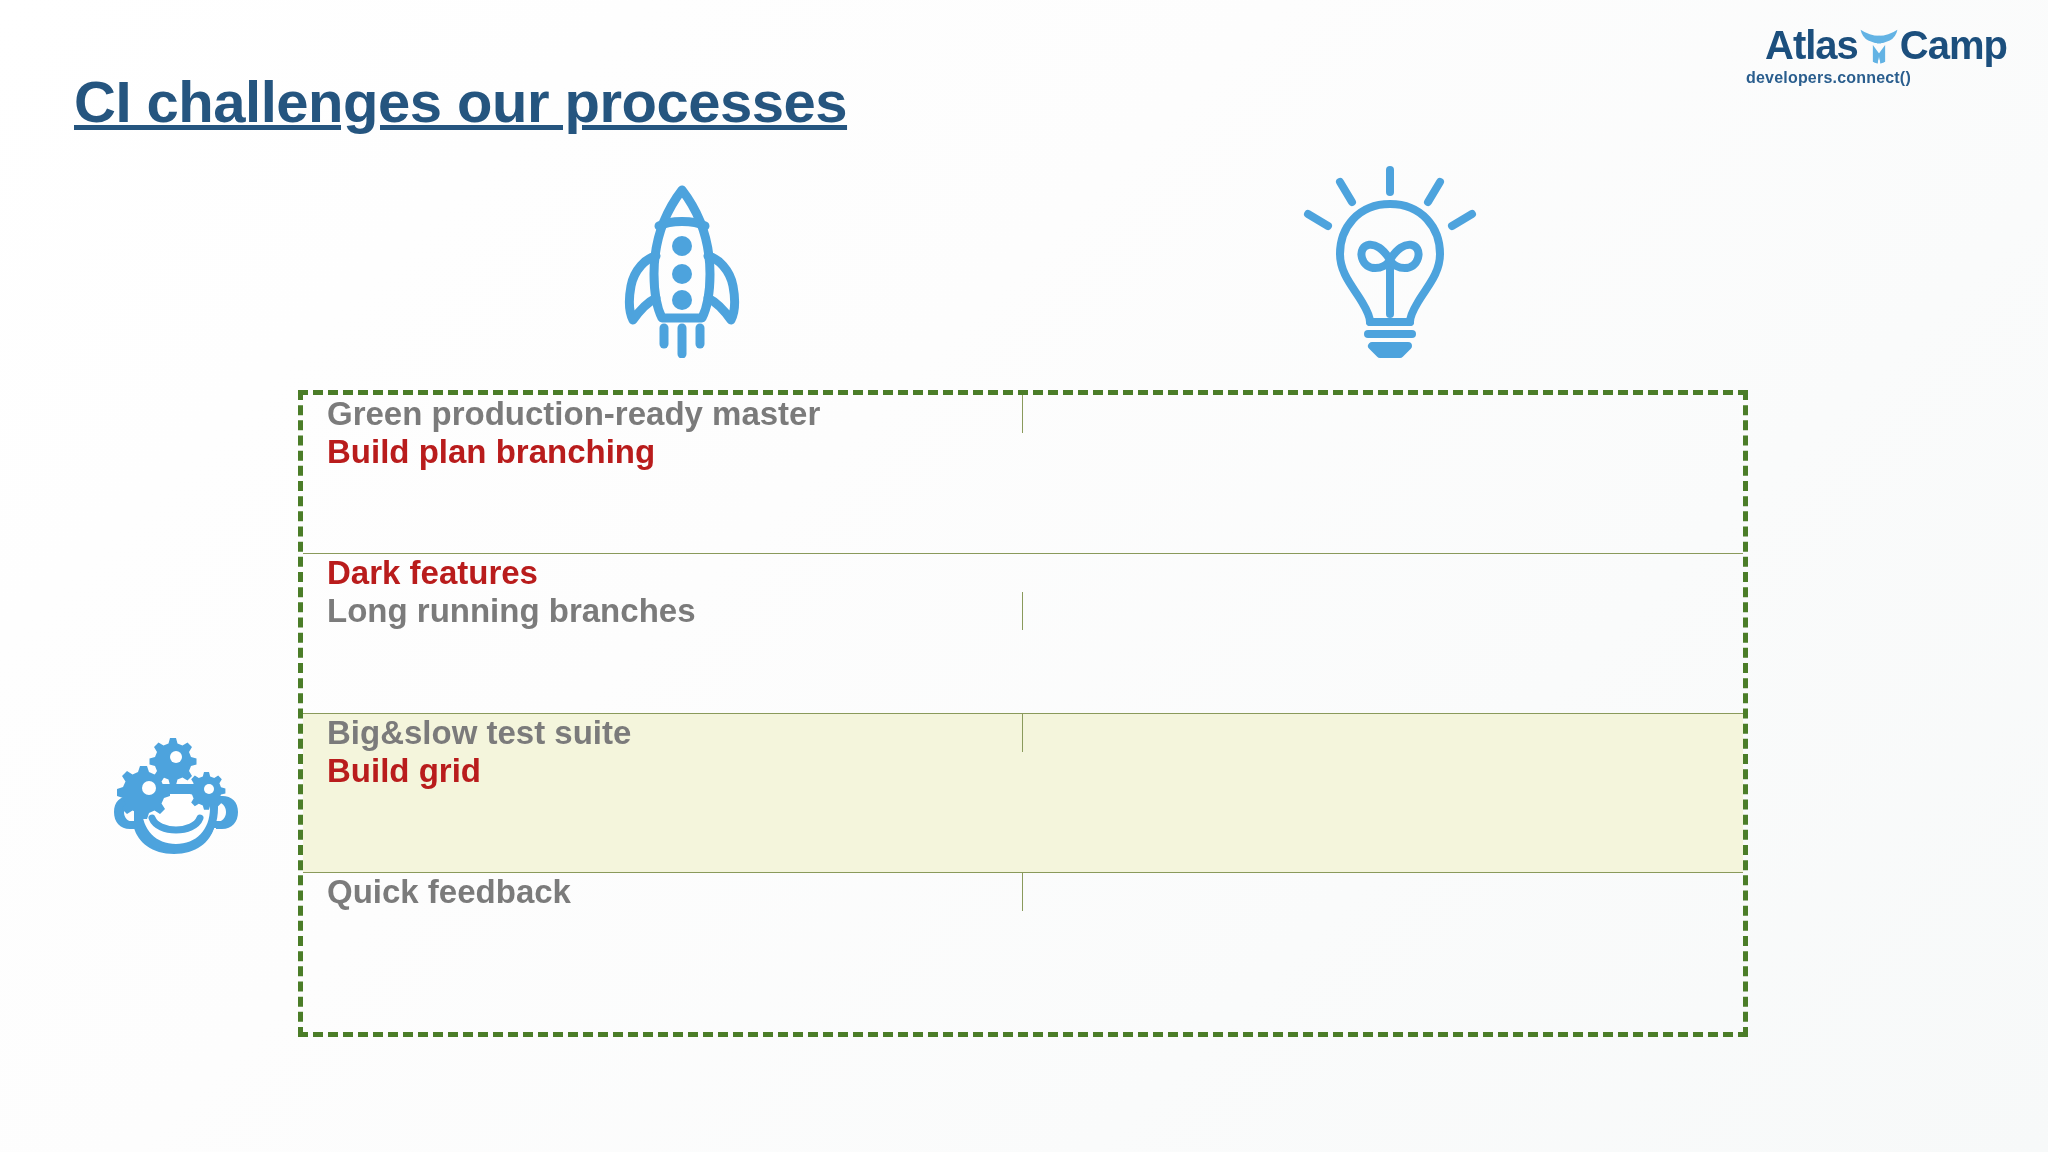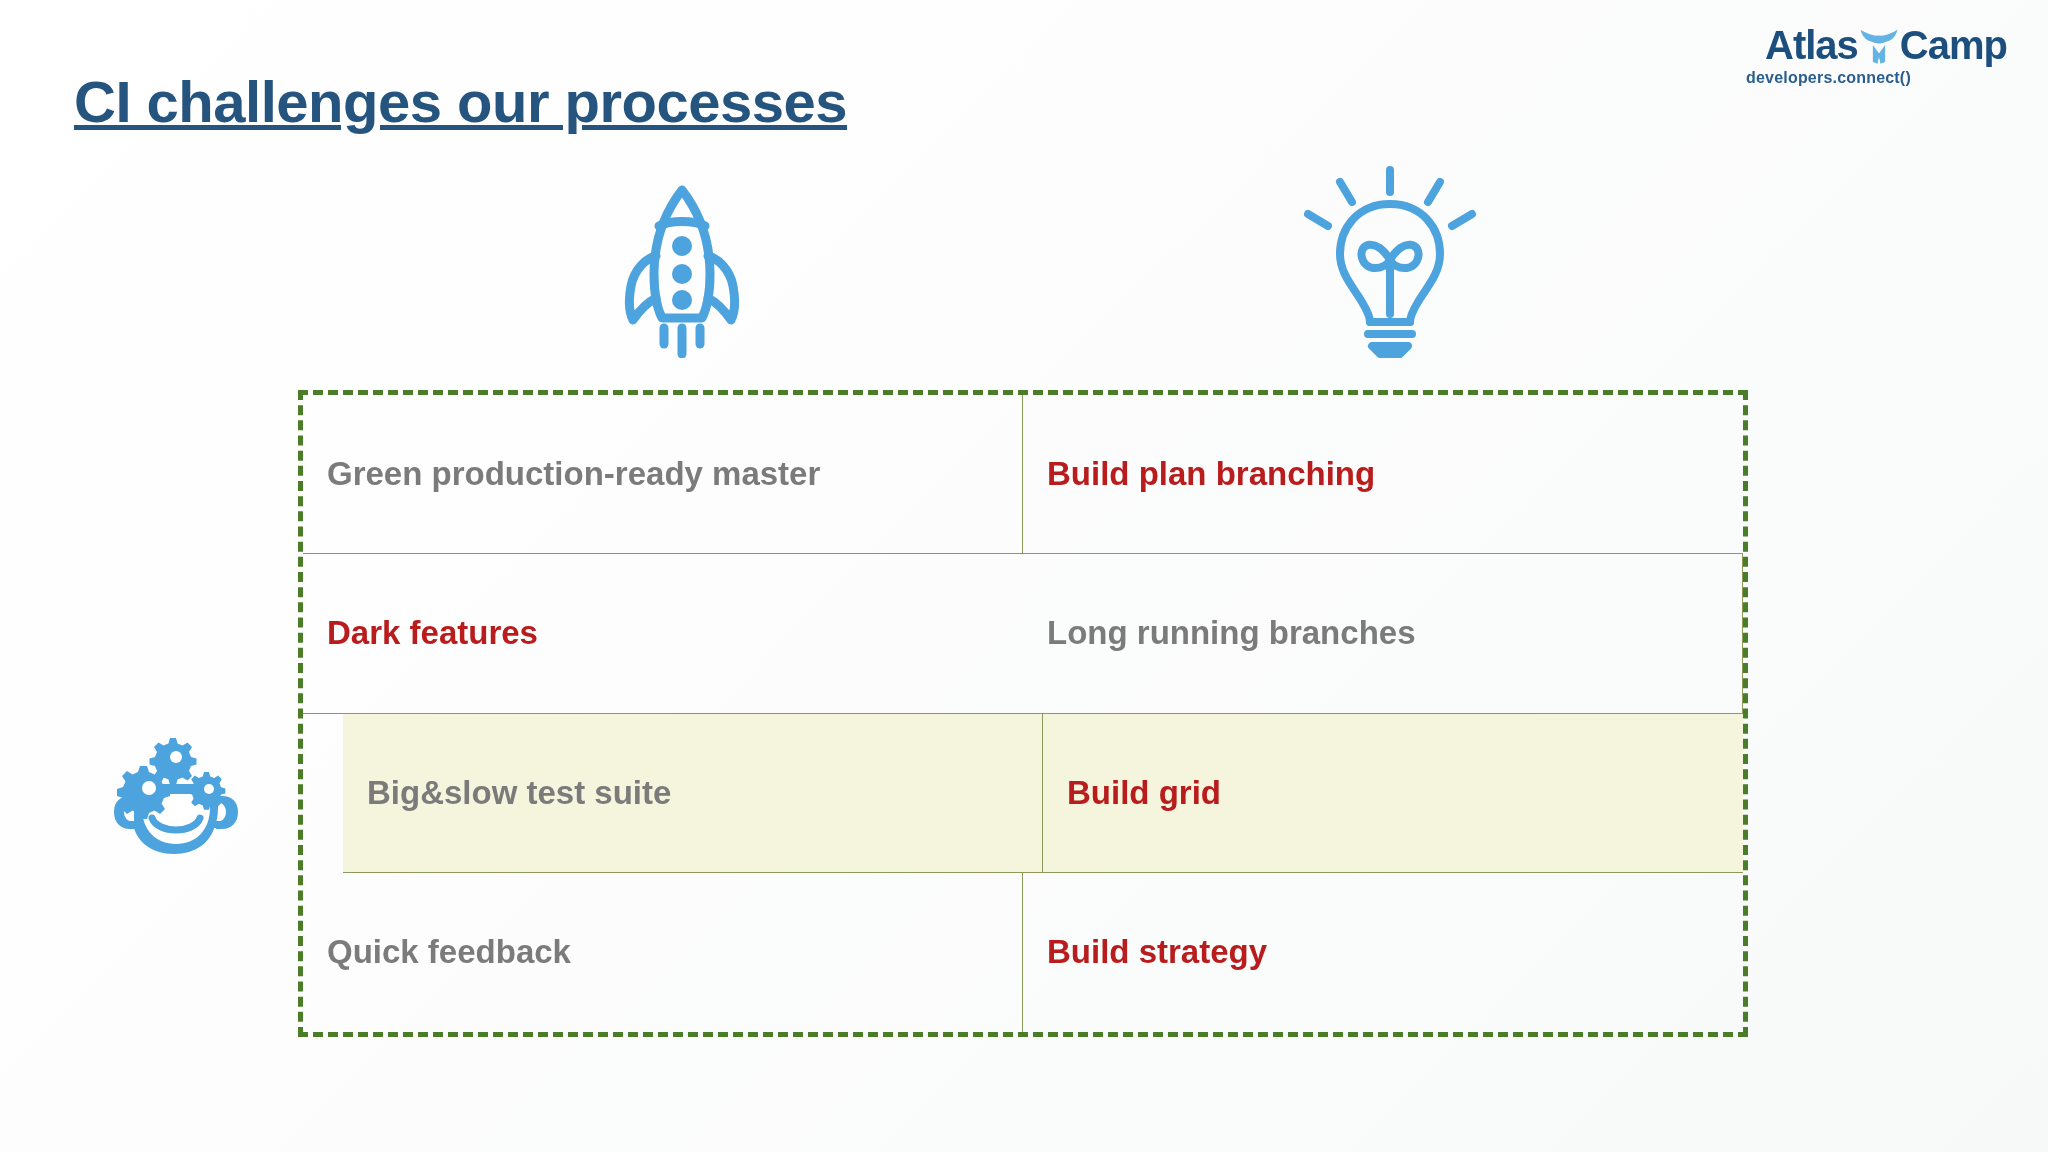--- a/index.html
+++ b/index.html
@@ -53,23 +53,24 @@
     width:1450px;height:647px;
     border:5px dashed #4b7d28;
     box-sizing:border-box;
     background:transparent;
   }
   .row{
     display:flex;
     height:25%;
     box-sizing:border-box;
     border-bottom:1.5px solid #8a9a5b;
+    flex-direction:column;
   }
   .row:last-child{border-bottom:none;}
-  .row.highlight{background:#f4f5dc;margin-left:40px;}
+  .row.highlight{background:#f4f5dc;}
   .cell{
     box-sizing:border-box;
     display:flex;align-items:center;
     padding-left:24px;
   }
   .cell-left{
     width:50%;
     border-right:1.5px solid #8a9a5b;
     font-size:33px;font-weight:bold;
     color:#7b7b7b;
@@ -167,18 +168,17 @@
       <div class="cell cell-left">Long running branches</div>
     </div>
 
     <div class="row highlight">
       <div class="cell cell-left">Big&amp;slow test suite</div>
       <div class="cell cell-right">Build grid</div>
     </div>
 
     <div class="row">
       <div class="cell cell-left">Quick feedback</div>
-      <div class="cell cell-right">Build strategy</div>
     </div>
 
   </div>
 
 </div>
 
 </body></html>

